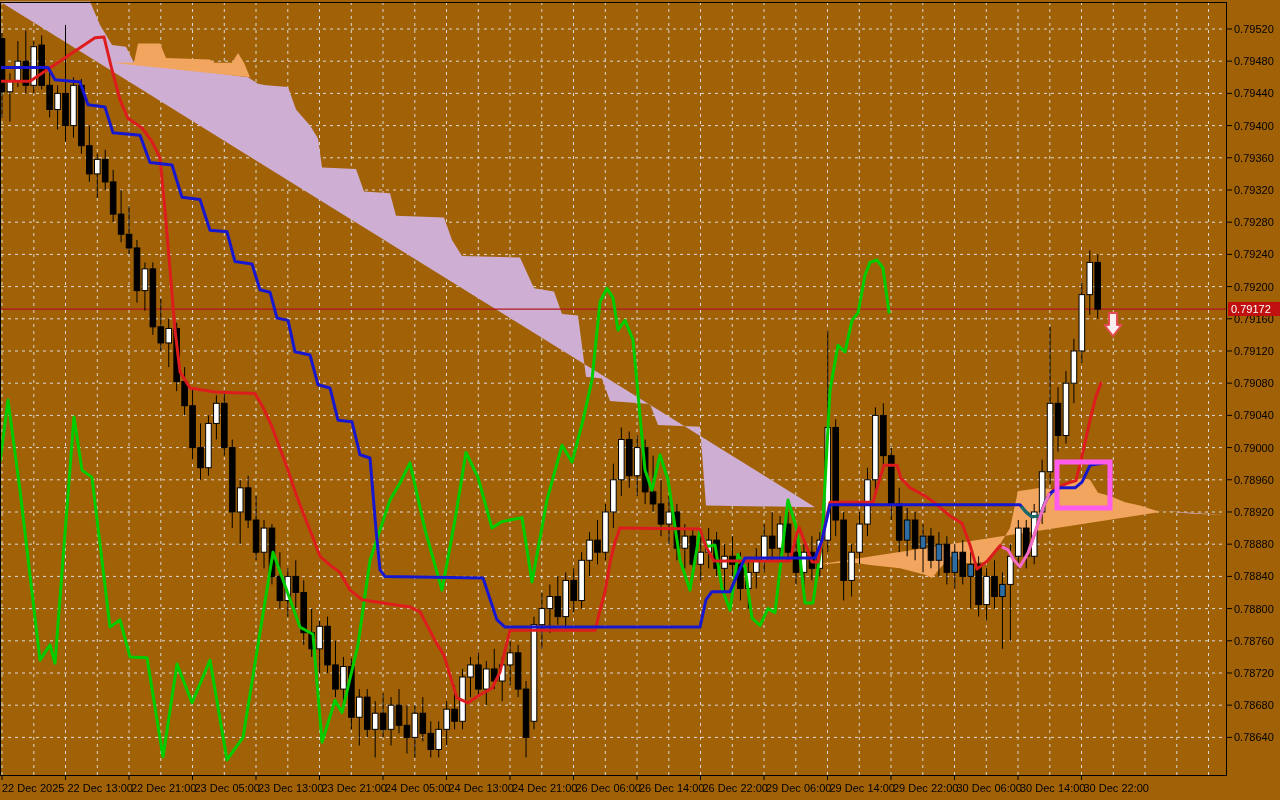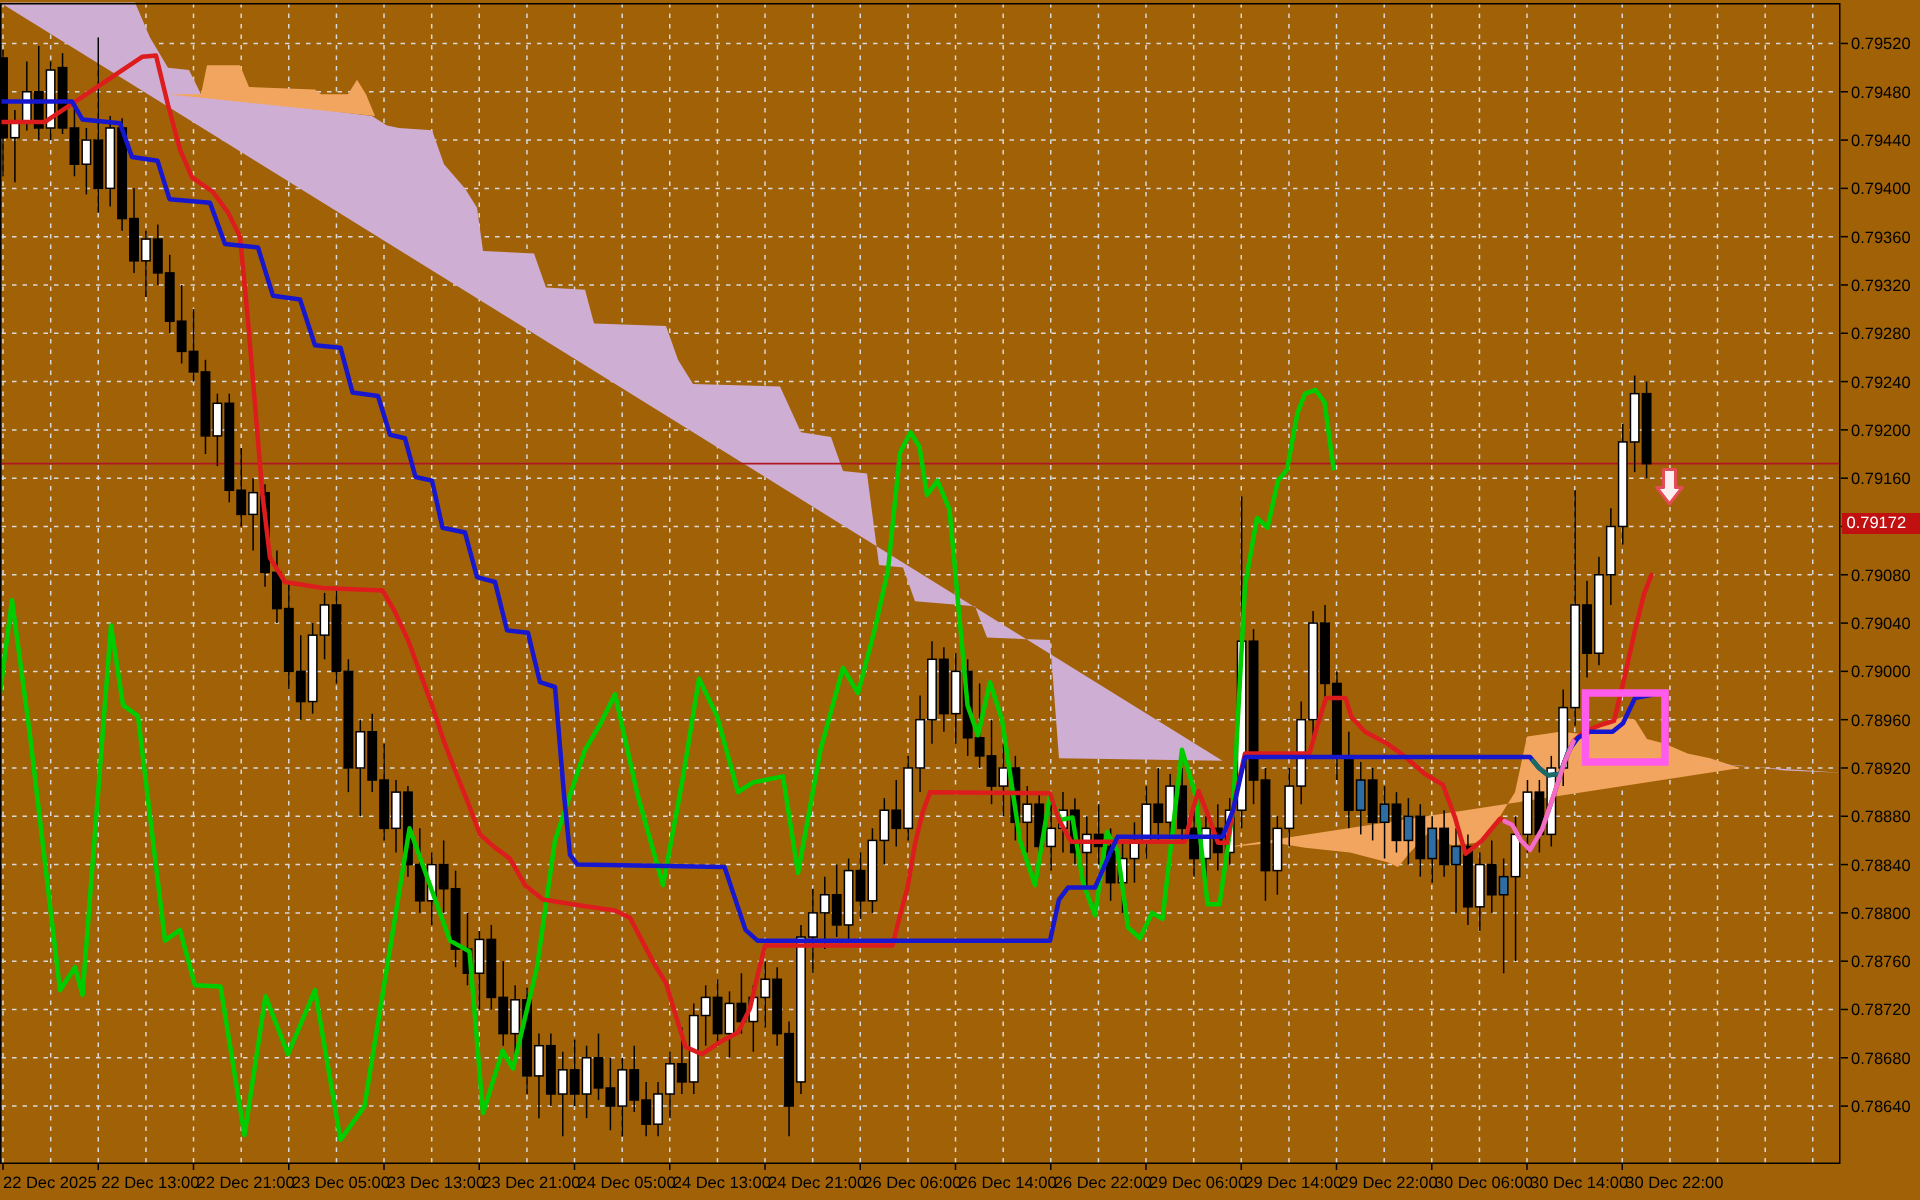--- a/index.html
+++ b/index.html
@@ -454,14 +454,14 @@
         <line x1="891" y1="776" x2="891" y2="780" stroke="#000000" stroke-width="1"></line>
         <text x="893" y="792" font-size="11" fill="#000" font-family="&quot;Liberation Sans&quot;,sans-serif">29 Dec 22:00</text>
         <line x1="954.5" y1="776" x2="954.5" y2="780" stroke="#000000" stroke-width="1"></line>
         <text x="956.5" y="792" font-size="11" fill="#000" font-family="&quot;Liberation Sans&quot;,sans-serif">30 Dec 06:00</text>
         <line x1="1018" y1="776" x2="1018" y2="780" stroke="#000000" stroke-width="1"></line>
         <text x="1020" y="792" font-size="11" fill="#000" font-family="&quot;Liberation Sans&quot;,sans-serif">30 Dec 14:00</text>
         <line x1="1081.5" y1="776" x2="1081.5" y2="780" stroke="#000000" stroke-width="1"></line>
         <text x="1083.5" y="792" font-size="11" fill="#000" font-family="&quot;Liberation Sans&quot;,sans-serif">30 Dec 22:00</text>
       </g>
     </svg>
-  <div id="price-badge" style="top: 302px; margin-top: 40px;">0.79172</div>
+  <div id="price-badge" style="top: 302px;">0.79172</div>
 </div>
 
 </body></html>

